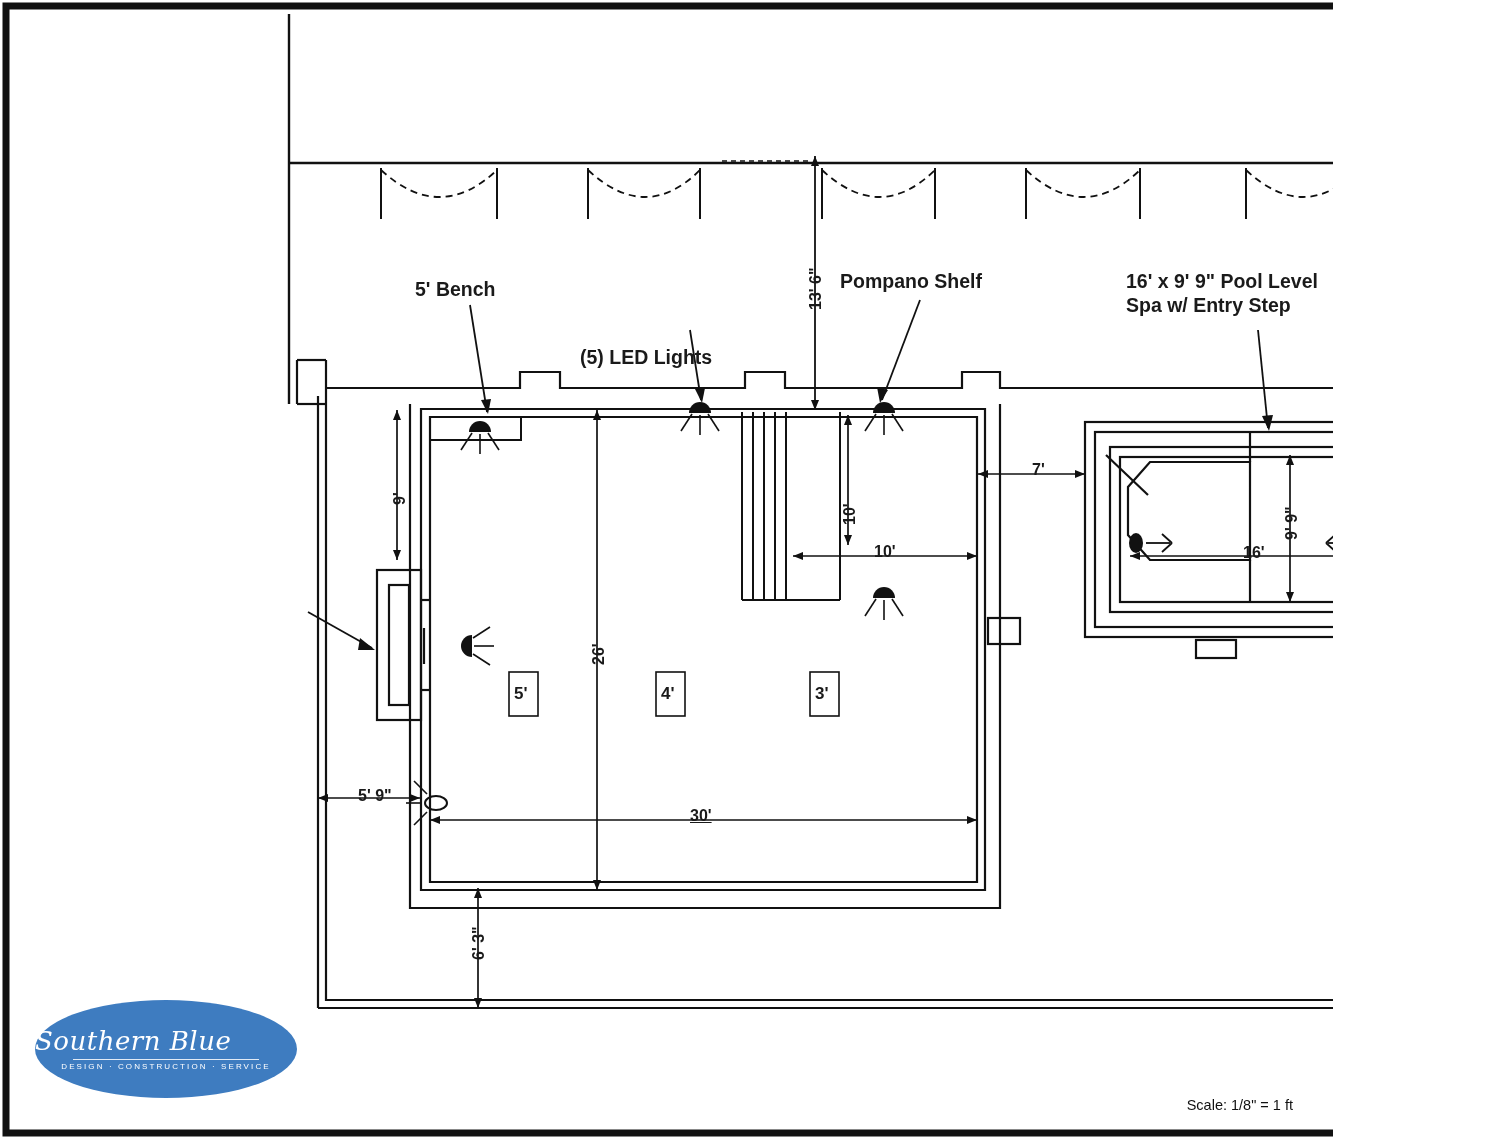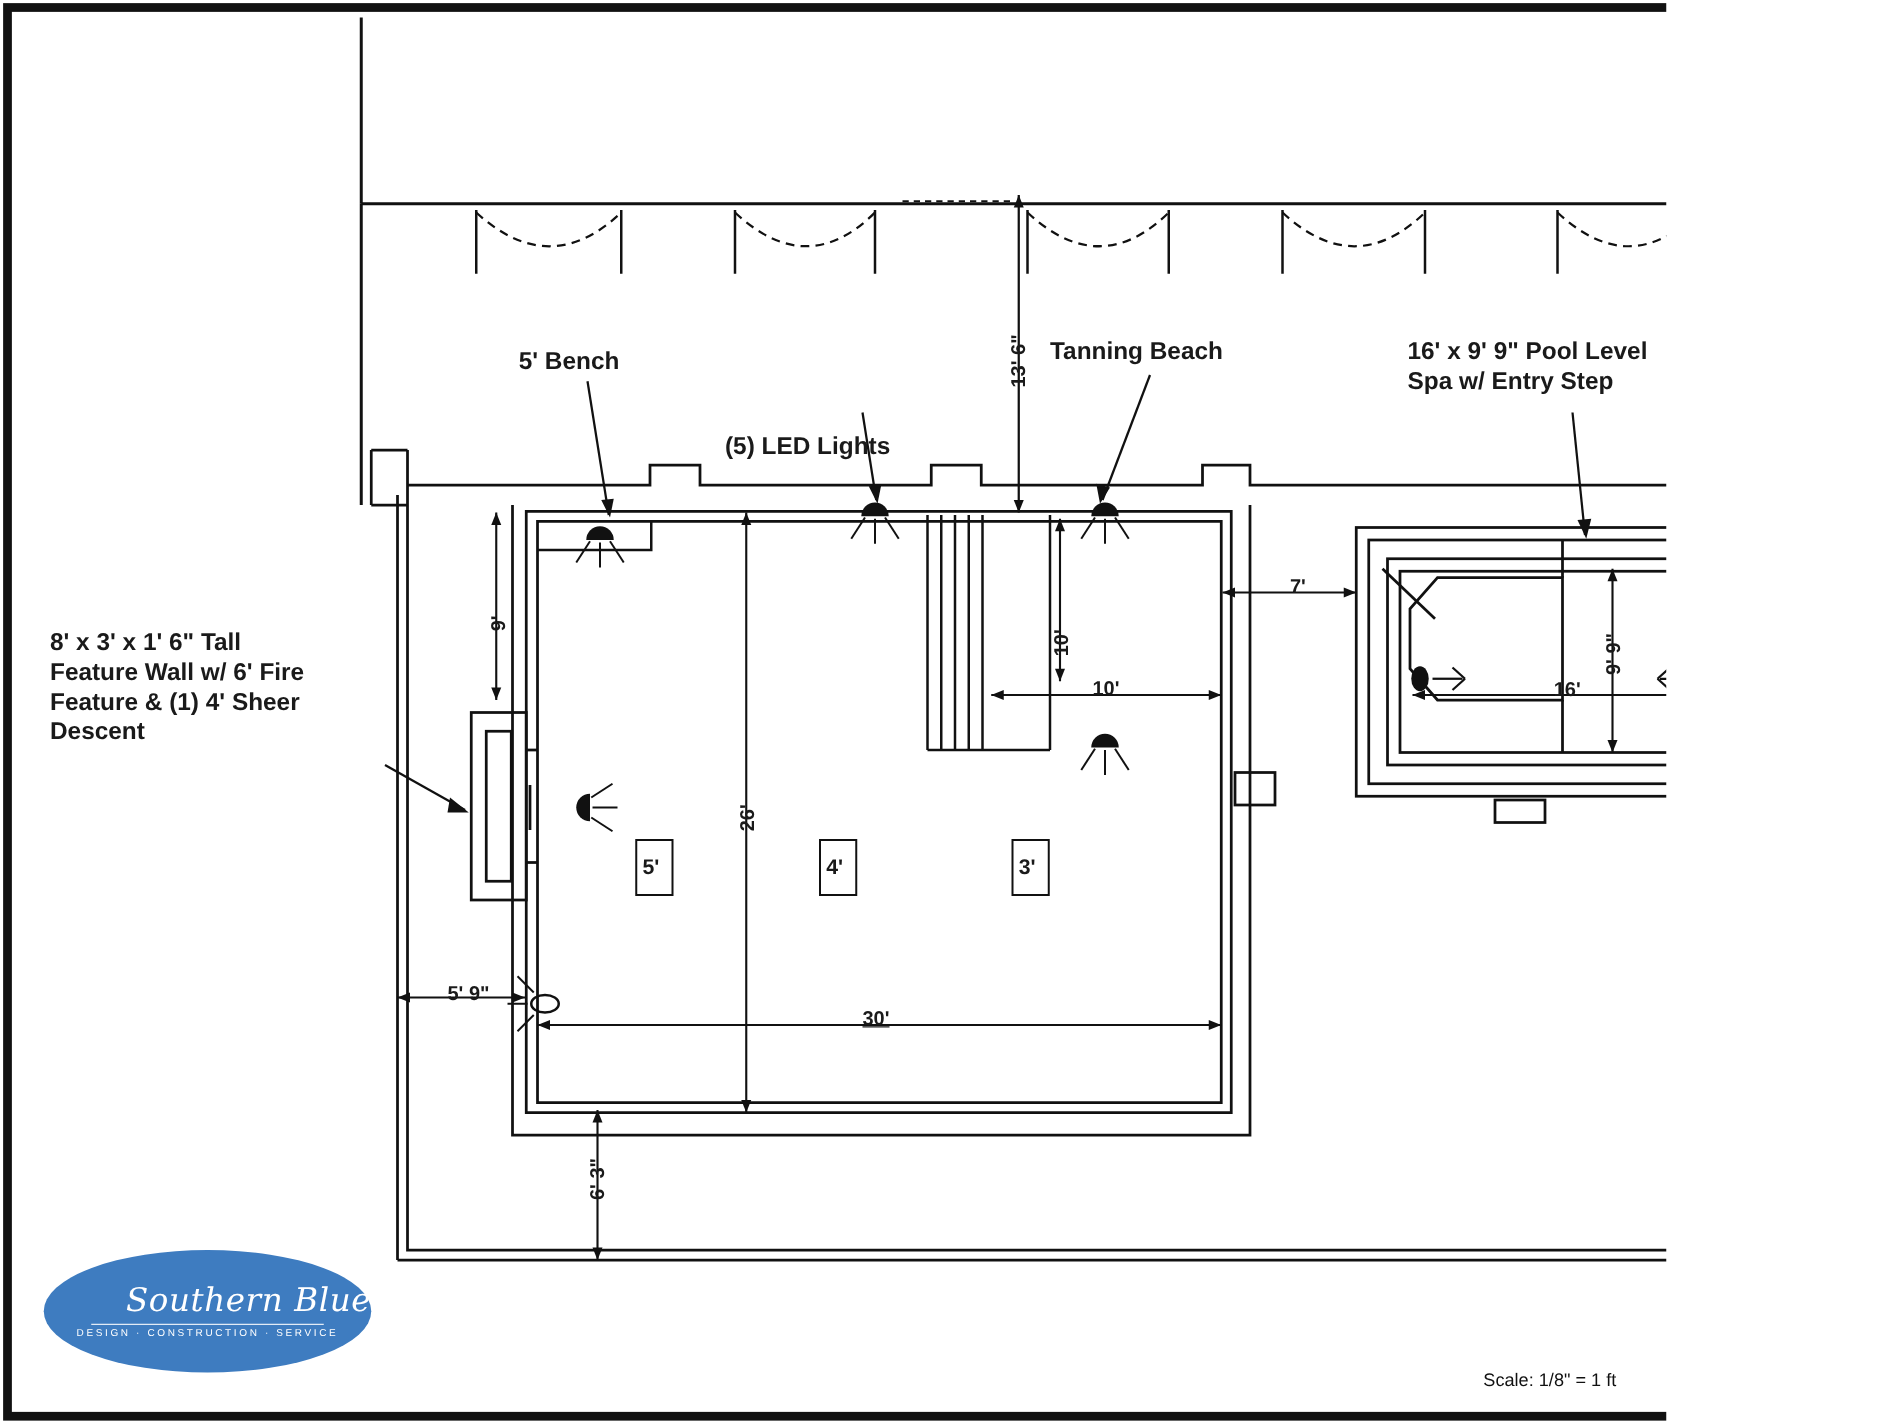--- a/index.html
+++ b/index.html
@@ -73,21 +73,21 @@
     position: absolute;
     inset: 0;
     background: #3e7cc0;
     border-radius: 50%;
   }
   #logo-name {
     position: absolute;
     left: 0;
     top: 26px;
     width: 100%;
-    text-align: right;
+    text-align: left;
     color: #ffffff;
     font-family: "DejaVu Serif", serif;
     font-style: italic;
     font-size: 26px;
     letter-spacing: 0.5px;
   }
   #logo-tag {
     position: absolute;
     left: 0;
     top: 62px;
@@ -341,29 +341,25 @@
 
       <line x1="308" y1="612" x2="372" y2="648"></line>
       <path d="M360 638 L375 650 L358 650" fill="#111" stroke="none"></path>
     </g>
   </svg>
 
   <div class="lbl lbl-callout" style="left:415px; top:278px;">5' Bench</div>
 
   <div class="lbl lbl-callout" style="left:580px; top:298px;margin-top:48px;">(5) LED Lights</div>
 
-  <div class="lbl lbl-callout" style="left:840px; top:270px;">Tanning Beach</div>
+  <div class="lbl lbl-callout" style="left:840px; top:270px;">Pompano Shelf</div>
 
   <div class="lbl lbl-callout" style="left:1126px; top:270px;">16' x 9' 9" Pool Level
 Spa w/ Entry Step</div>
 
-  <div class="lbl lbl-callout" style="left:40px; top:503px;">8' x 3' x 1' 6" Tall
-Feature Wall w/ 6' Fire
-Feature &amp; (1) 4' Sheer
-Descent</div>
 
   <div class="lbl lbl-dim rot90" style="left:806px; top:310px;">13' 6"</div>
 
   <div class="lbl lbl-dim rot90" style="left:390px; top:505px;">9'</div>
 
   <div class="lbl lbl-dim rot90" style="left:589px; top:665px;">26'</div>
 
   <div class="lbl lbl-dim" style="left:690px; top:806px;text-decoration:underline;">30'</div>
 
   <div class="lbl lbl-dim" style="left:874px; top:542px;">10'</div>

